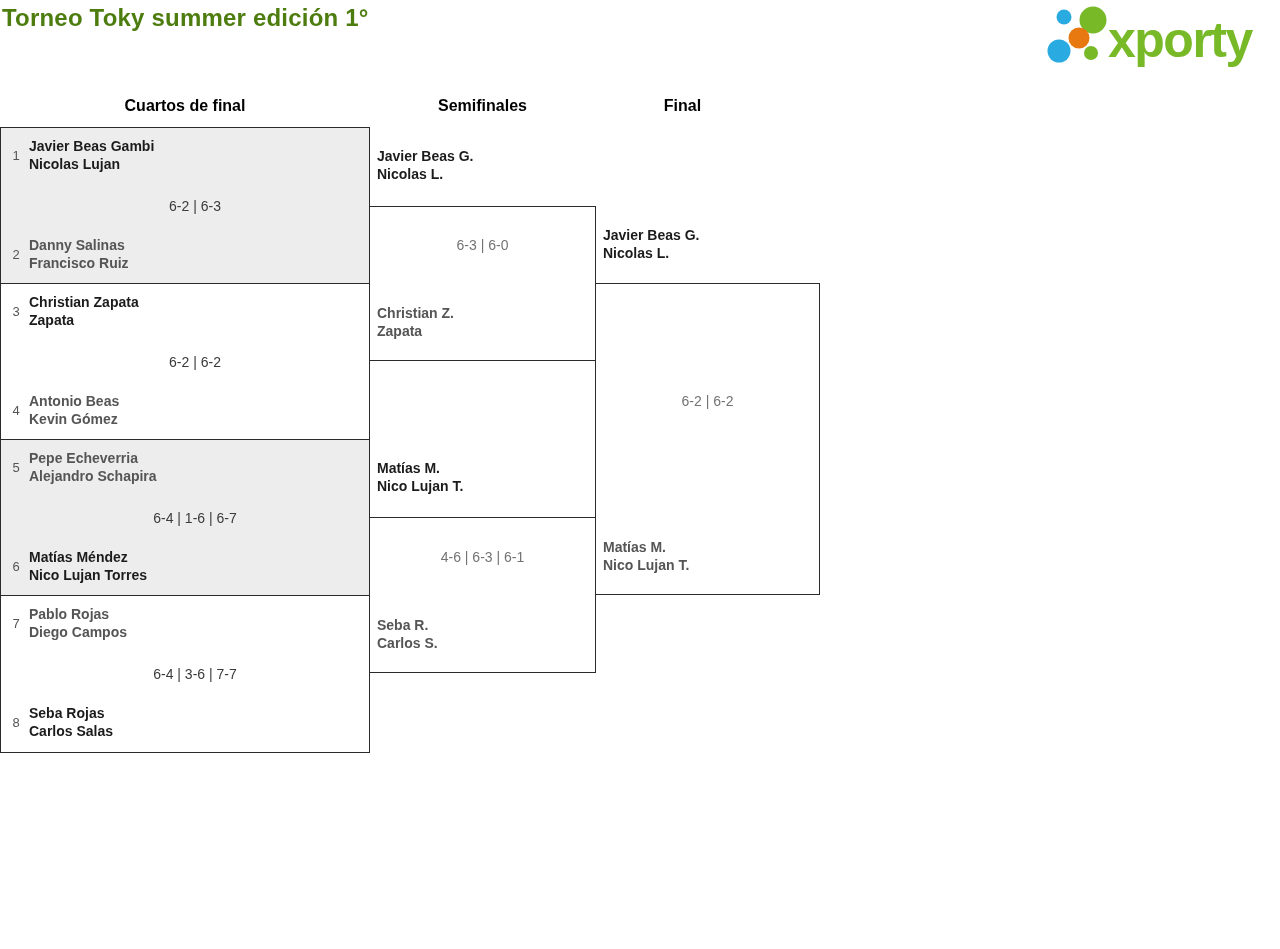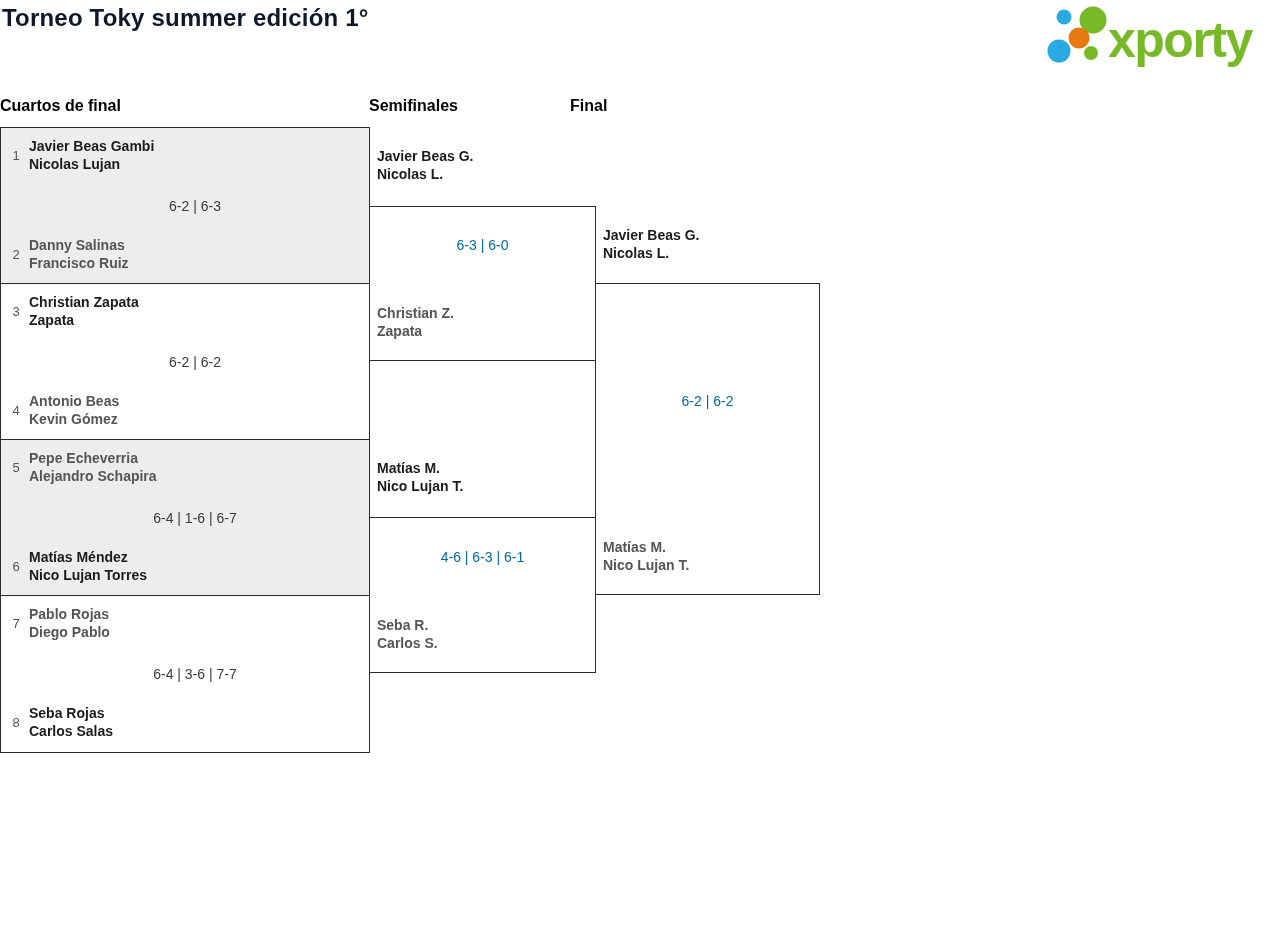--- a/index.html
+++ b/index.html
@@ -7,30 +7,30 @@
   body {
     width:1280px; height:949px; position:relative; overflow:hidden;
     font-family:"Liberation Sans","DejaVu Sans",sans-serif;
     -webkit-font-smoothing:antialiased;
   }
   .stage { position:absolute; left:0; top:0; width:1280px; height:949px; }
 
   
   .page-title {
     position:absolute; left:2px; top:1px;
-    font-size:24px; font-weight:bold; color:#0f172a; line-height:33px;
+    font-size:24px; font-weight:bold; color:#4d7c0f; line-height:33px;
     letter-spacing:0.2px;
   }
   .page-title .tl { display:block; }
 
   .logo { position:absolute; left:1048px; top:2px; width:232px; height:70px; overflow:visible; cursor:pointer; }
 
   
   .round-label {
-    position:absolute; top:97px; text-align:left;
+    position:absolute; top:97px; text-align:center;
     font-size:16px; font-weight:bold; color:#000;
   }
   #rl-qf { left:0; width:370px; }
   #rl-sf { left:369px; width:227px; }
   #rl-f  { left:570px; width:225px; }
 
   
   .qf-block {
     position:absolute; left:0; width:370px; height:158px;
     border:1px solid #2b2b2b; background:#fff;
@@ -69,21 +69,21 @@
 
   .pair-label { position:absolute; }
   #sf1-top    { left:377px; top:147px; }
   #sf1-bottom { left:377px; top:304px; }
   #sf2-top    { left:377px; top:459px; }
   #sf2-bottom { left:377px; top:616px; }
   #f-top      { left:603px; top:226px; }
   #f-bottom   { left:603px; top:538px; }
 
   .score-label {
-    position:absolute; text-align:center; font-size:14px; color:#0369a1;
+    position:absolute; text-align:center; font-size:14px; color:#737373;
   }
   #sf1-score { left:369px; top:237px; width:227px; }
   #sf2-score { left:369px; top:549px; width:227px; }
   #f-score   { left:595px; top:393px; width:225px; }
 </style>
 </head>
 <body>
 
 <div class="stage">
 
@@ -156,21 +156,21 @@
         <span class="l">Nico Lujan Torres</span>
       </span>
     </div>
   </div>
 
   <div class="qf-block" id="qf4">
     <div class="team-row top">
       <span class="seed">7</span>
       <span class="pair loser">
         <span class="l">Pablo Rojas</span>
-        <span class="l">Diego Pablo</span>
+        <span class="l">Diego Campos</span>
       </span>
     </div>
     <div class="qf-score">6-4 | 3-6 | 7-7</div>
     <div class="team-row bottom">
       <span class="seed">8</span>
       <span class="pair winner">
         <span class="l">Seba Rojas</span>
         <span class="l">Carlos Salas</span>
       </span>
     </div>

